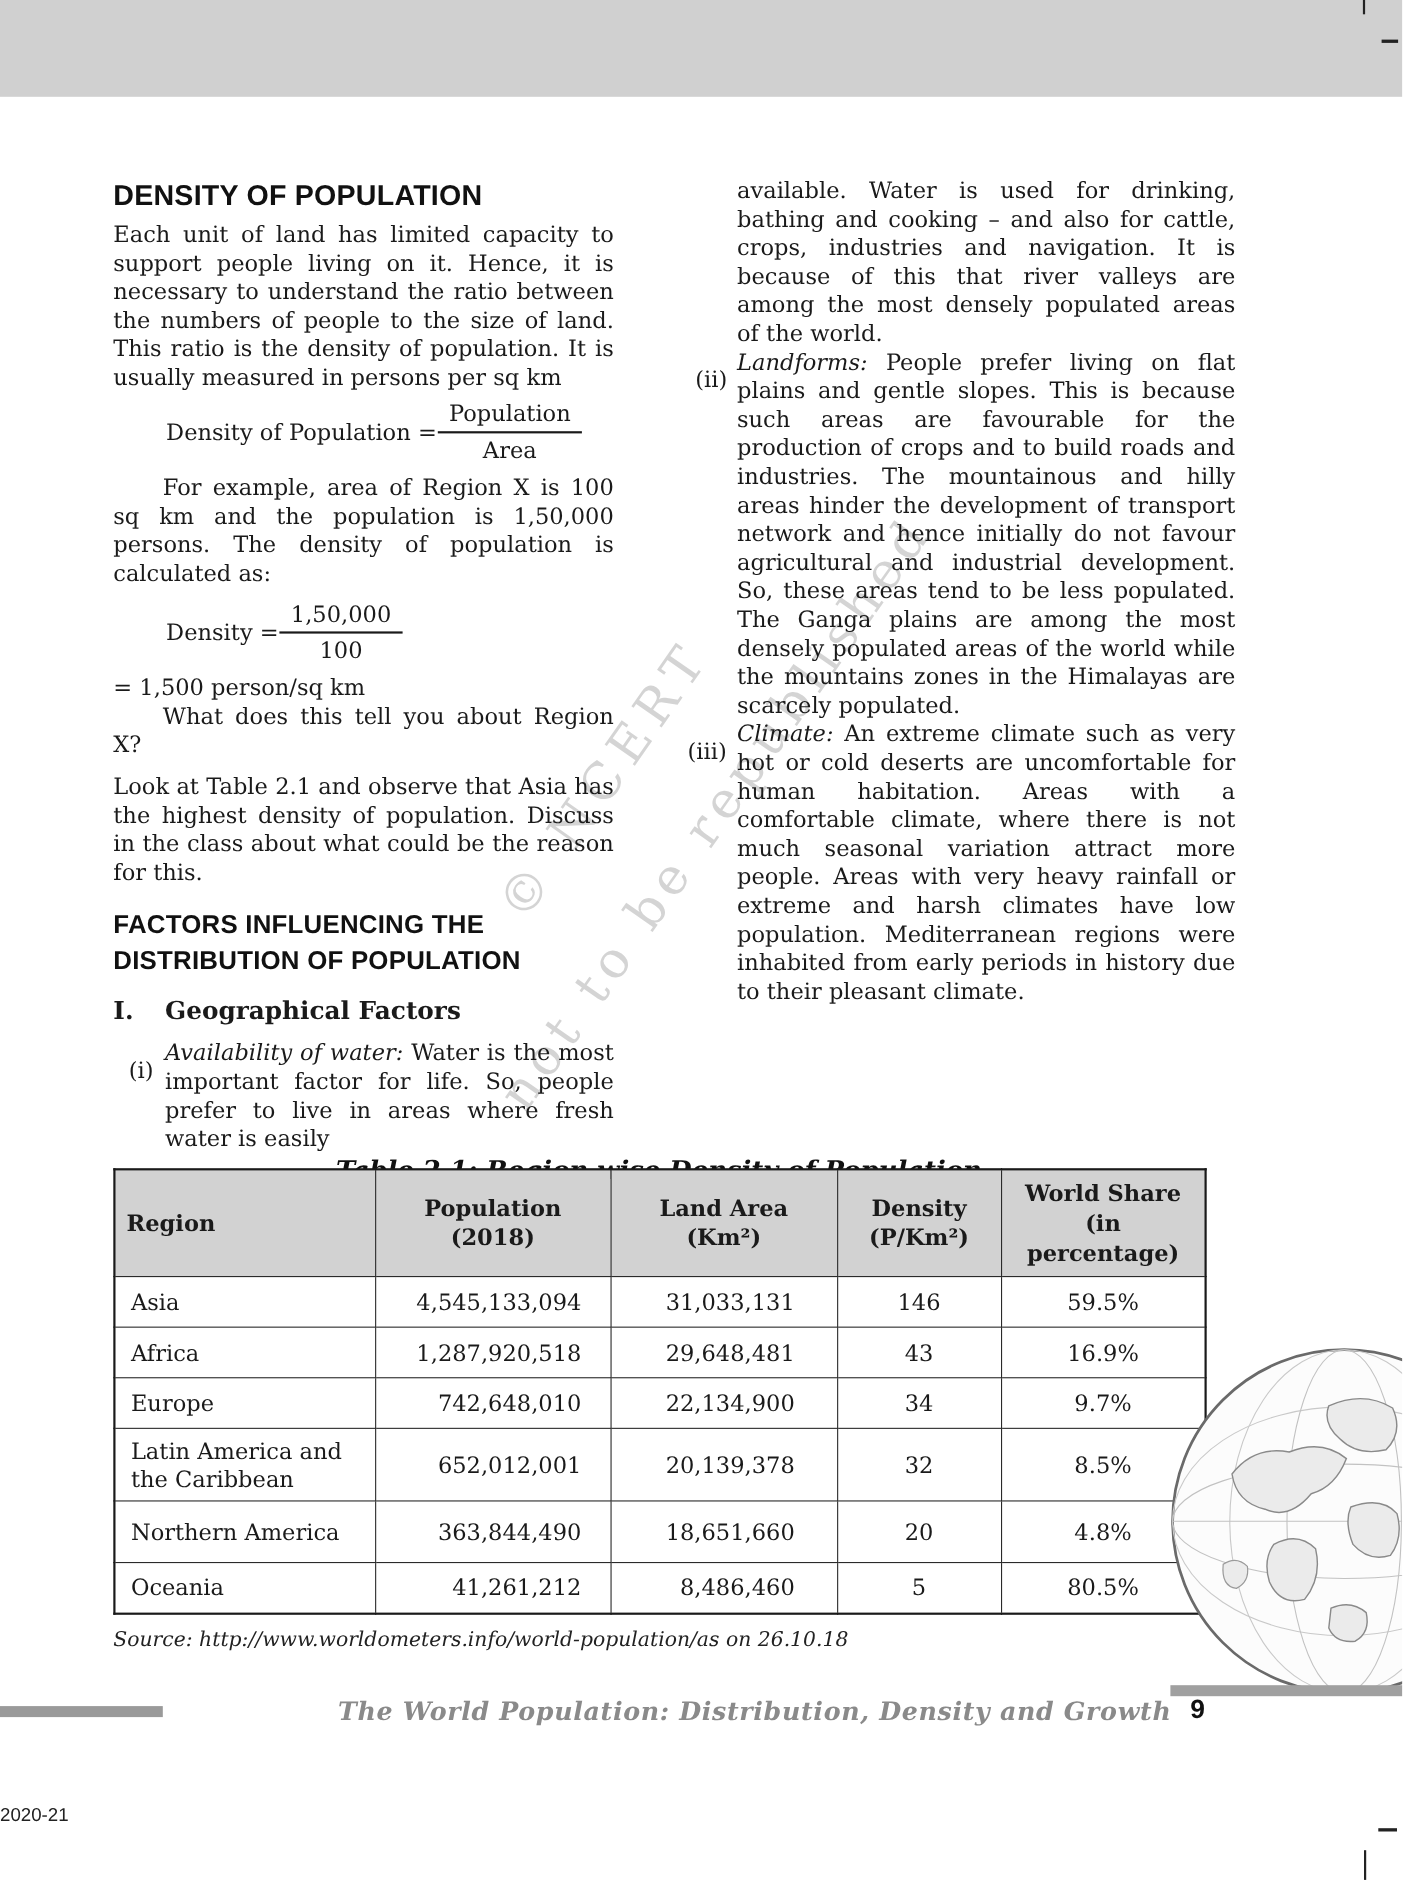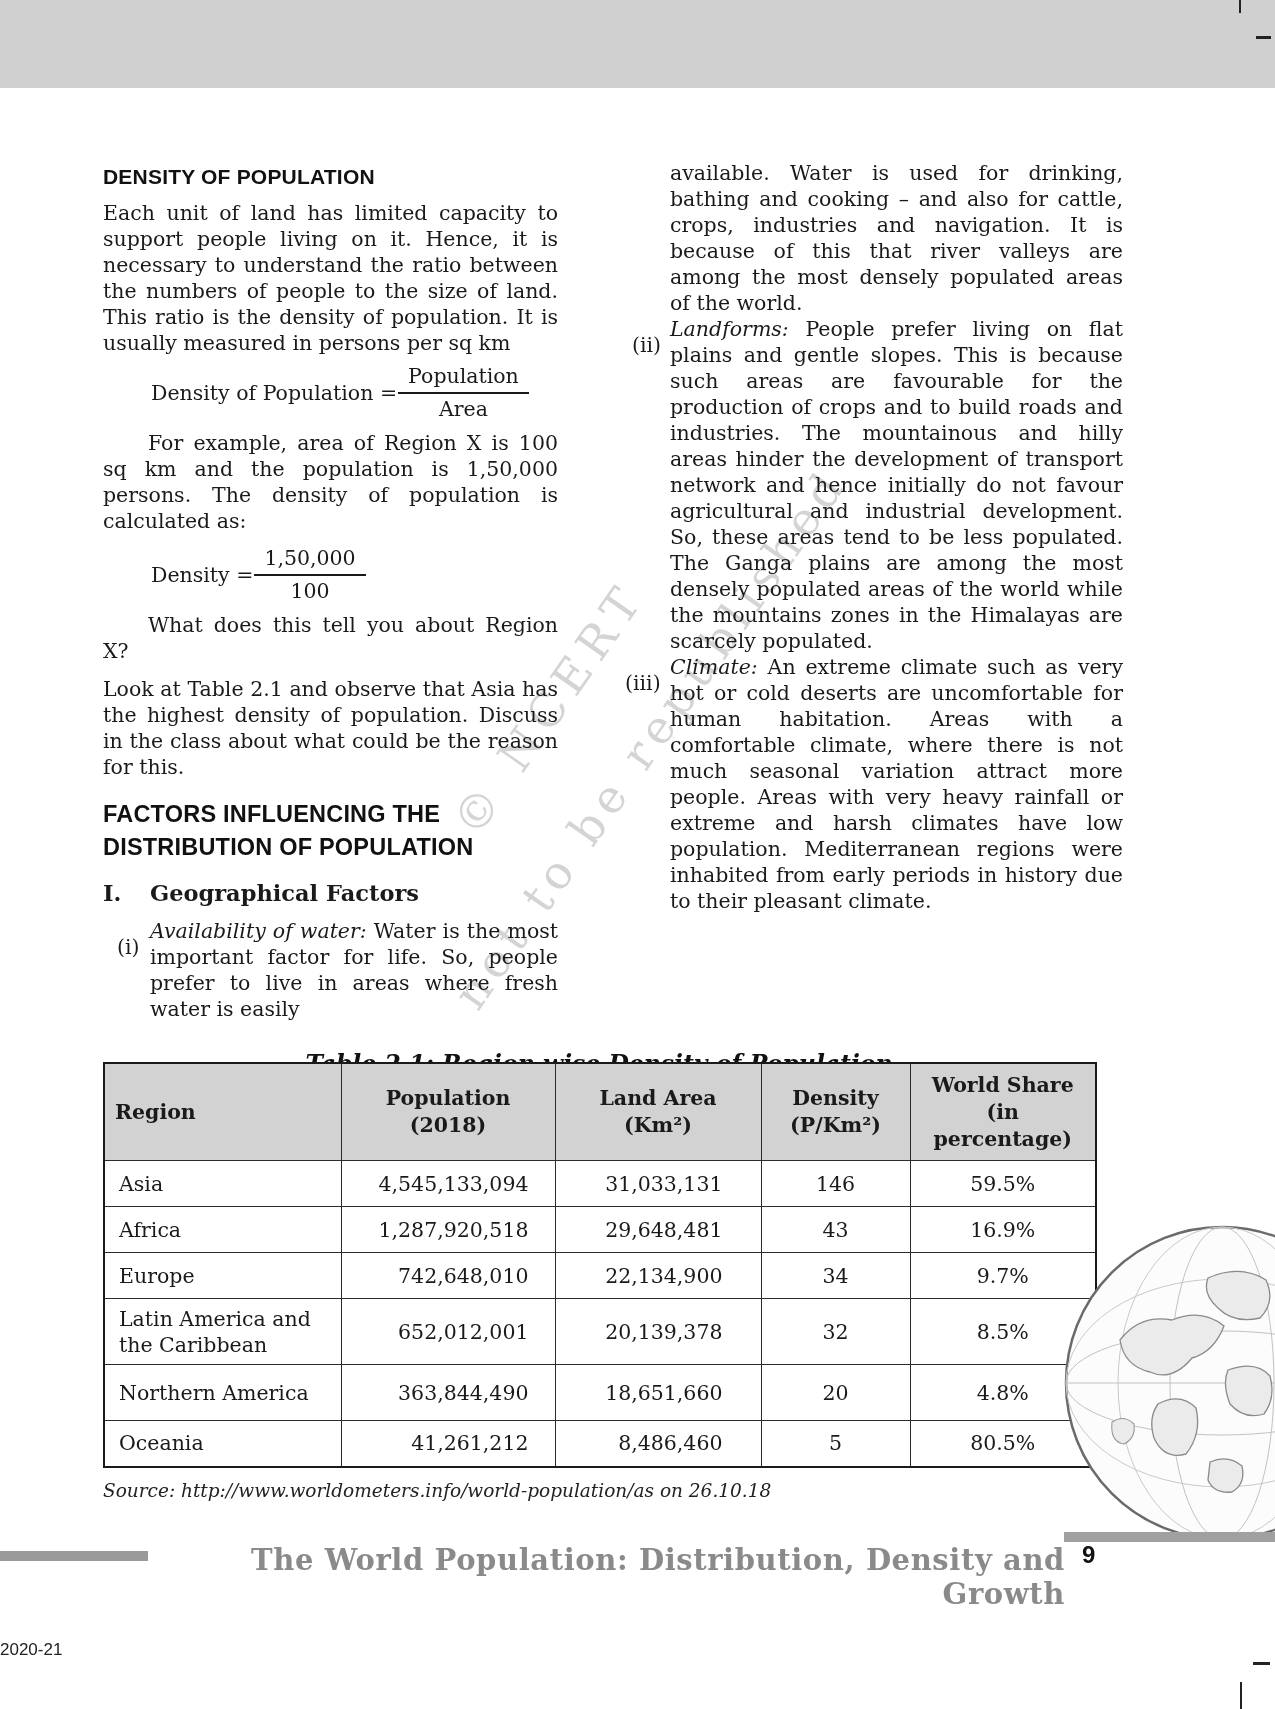--- a/index.html
+++ b/index.html
@@ -31,21 +31,21 @@
   .watermark .wm2{font-size:46px;letter-spacing:7px;white-space:nowrap;}
 
   
   .col{position:absolute;top:160px;z-index:2;font-size:20.5px;line-height:26px;text-align:justify;}
   .col-left{left:103px;width:455px;}
   .col-right{left:612px;width:511px;}
   .col p{margin:0;}
 
   h1.sans{
     font-family:"Liberation Sans", sans-serif;
-    font-weight:700;font-size:21px;line-height:34px;
+    font-weight:700;font-size:26px;line-height:34px;
     margin:0 0 6px 0;letter-spacing:.2px;color:#111;text-align:left;
   }
   h2.sans{
     font-family:"Liberation Sans", sans-serif;
     font-weight:700;font-size:23.5px;line-height:33px;
     margin:18px 0 0 0;letter-spacing:.2px;color:#111;text-align:left;
   }
   .geo-head{margin-top:14px;font-weight:700;font-size:22.5px;line-height:30px;text-align:left;}
   .geo-head .numeral{display:inline-block;width:47px;}
 
@@ -101,21 +101,21 @@
 
   .table-source{
     position:absolute;left:103px;top:1480px;z-index:2;
     font-style:italic;font-size:18.5px;color:#222;
   }
 
   
   .footer-bar-left{position:absolute;left:0;top:1551px;width:148px;height:10px;background:#9a9a9a;}
   .footer-chapter{
     position:absolute;left:160px;top:1543px;width:905px;z-index:3;
-    text-align:right;font-weight:700;font-size:29px;
+    text-align:right;font-weight:700;font-style:italic;font-size:23px;
     color:#8a8a8a;letter-spacing:.6px;
   }
   .footer-pagenum{
     position:absolute;left:1082px;top:1541px;z-index:3;
     font-family:"Liberation Sans", sans-serif;font-weight:700;font-size:24px;color:#111;
   }
   .globe-bar{position:absolute;left:1064px;top:1532px;width:211px;height:10px;background:#a0a0a0;z-index:3;}
   .globe{position:absolute;left:1060px;top:1222px;width:215px;height:322px;z-index:2;}
   .year-line{
     position:absolute;left:0;top:1640px;width:1275px;z-index:2;
@@ -153,20 +153,21 @@
     <p class="indent">For example, area of Region X is 100 sq km and the population is 1,50,000 persons. The density of population is calculated as:</p>
 
     <div class="formula" style="margin-top:12px;">
       <span class="lhs">Density =</span>
       <span class="frac">
         <span class="num">1,50,000</span>
         <span class="den">100</span>
       </span>
     </div>
 
+    <p class="result-line">= 1,500 person/sq km</p>
     <p class="indent">What does this tell you about Region X?</p>
     <p style="margin-top:12px;">Look at Table 2.1 and observe that Asia has the highest density of population. Discuss in the class about what could be the reason for this.</p>
 
     <h2 class="sans">FACTORS INFLUENCING THE DISTRIBUTION OF POPULATION</h2>
 
     <div class="geo-head">
       <span class="numeral">I.</span><span>Geographical Factors</span>
     </div>
 
     <p class="hang">

